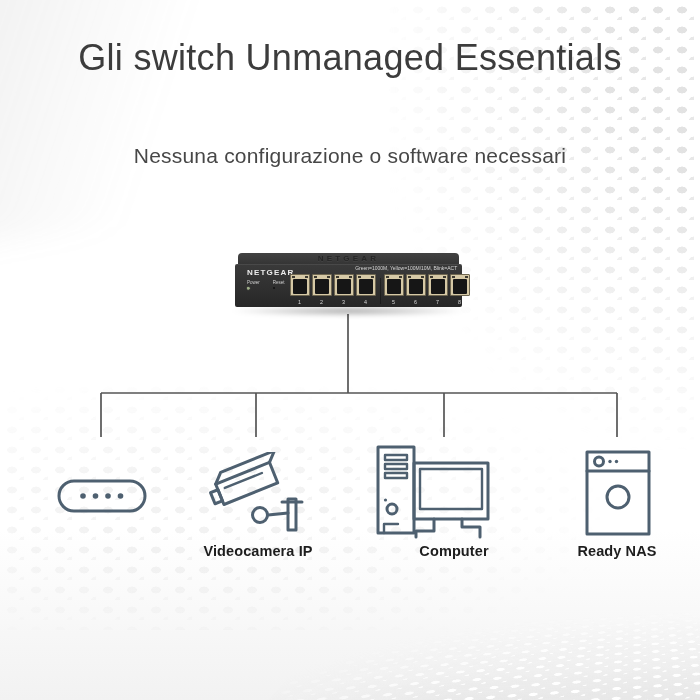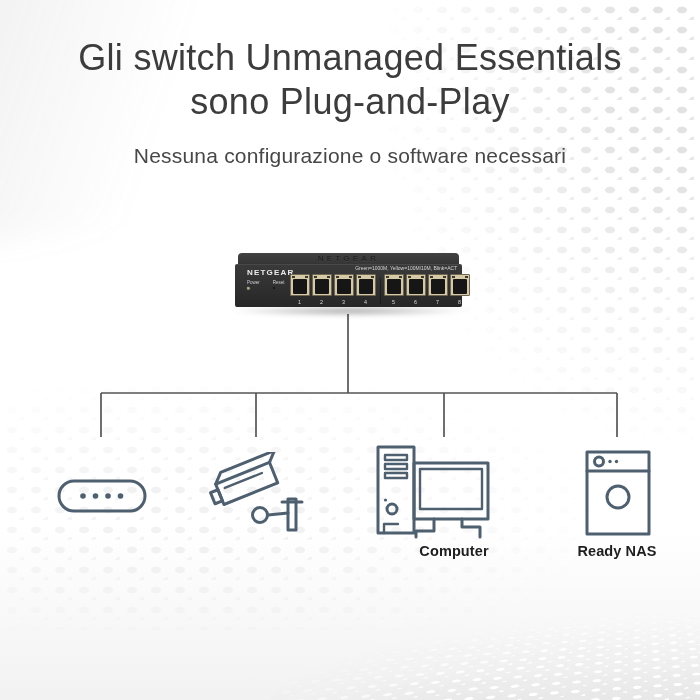--- a/index.html
+++ b/index.html
@@ -94,21 +94,20 @@
 <div class="stage">
 
   <div class="deco wash-tl"></div>
   <div class="deco halftone halftone-tr"></div>
   <div class="deco halftone halftone-mid"></div>
   <div class="deco wash-bottom"></div>
   <div class="deco halftone-br deco"></div>
 
   <div class="title">
     <div>Gli switch Unmanaged Essentials</div>
-    <div>sono Plug-and-Play</div>
   </div>
   <div class="subtitle">Nessuna configurazione o software necessari</div>
 
   <svg class="tree" width="700" height="700" viewBox="0 0 700 700">
     <line x1="348" y1="314" x2="348" y2="393"></line>
     <line x1="101" y1="393" x2="617" y2="393"></line>
     <line x1="101" y1="393" x2="101" y2="437"></line>
     <line x1="256" y1="393" x2="256" y2="437"></line>
     <line x1="444" y1="393" x2="444" y2="437"></line>
     <line x1="617" y1="393" x2="617" y2="437"></line>
@@ -231,16 +230,17 @@
     <svg width="66" height="86" viewBox="0 0 66 86">
       <rect class="oline" x="2" y="2" width="62" height="82"></rect>
       <line class="oline" x1="2" y1="21" x2="64" y2="21"></line>
       <circle class="oline" cx="14" cy="11.5" r="4.5"></circle>
       <circle class="ofill" cx="25" cy="11.5" r="1.7"></circle>
       <circle class="ofill" cx="31.5" cy="11.5" r="1.7"></circle>
       <circle class="oline" cx="33" cy="47" r="11"></circle>
     </svg>
   </div>
 
+  <div class="dev-label" style="left:168px;">Videocamera IP</div>
   <div class="dev-label" style="left:364px;">Computer</div>
   <div class="dev-label" style="left:527px;">Ready NAS</div>
 
 </div>
 
 </body></html>

